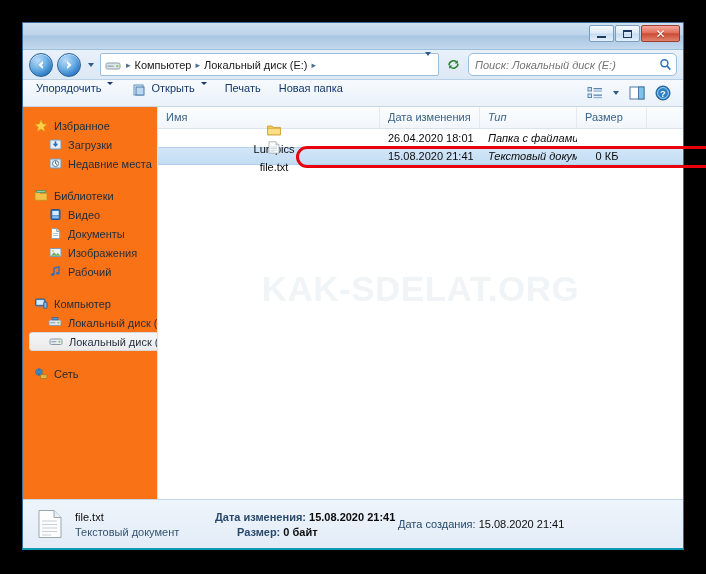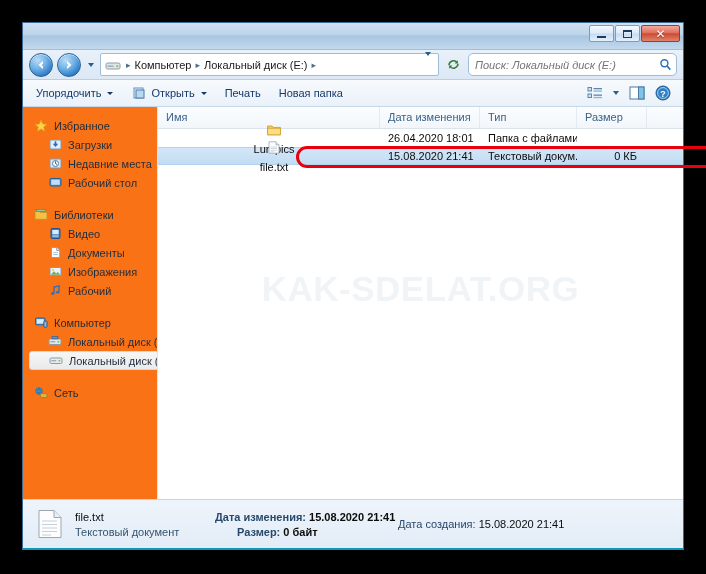--- a/index.html
+++ b/index.html
@@ -94,21 +94,21 @@
   }
 
   
   .toolbar{
     height:26px;flex:0 0 26px;display:flex;align-items:center;
     padding:0 4px;gap:0;
     background:linear-gradient(to bottom,#f7fafd 0%,#eaf1f9 100%);
     border-bottom:1px solid #c6d8e8;
   }
   .tbtn{
-    display:flex;align-items:center;gap:4px;height:22px;padding:0 8px;
+    display:flex;gap:4px;height:22px;padding:0 8px;
     font-size:11px;color:#15396b;white-space:nowrap;border:1px solid transparent;border-radius:2px;
   }
   .tbtn .tcaret{
     width:0;height:0;border-left:3px solid transparent;border-right:3px solid transparent;
     border-top:3.5px solid #15396b;margin-left:2px;
   }
   .tb-spacer{flex:1;}
   .tb-right{display:flex;align-items:center;gap:2px;padding-right:4px;}
   .tb-ico{width:24px;height:22px;display:flex;align-items:center;justify-content:center;}
 
@@ -136,35 +136,35 @@
   
   .listarea{flex:1;display:flex;flex-direction:column;min-width:0;position:relative;background:#fff;}
   .colhdr{
     height:21px;flex:0 0 21px;display:flex;align-items:center;
     background:linear-gradient(to bottom,#fbfdff 0%,#f2f6fb 100%);
     border-bottom:1px solid #dbe4ee;font-size:11px;color:#3a6287;
   }
   .col{padding-left:8px;box-sizing:border-box;border-right:1px solid #e3eaf2;height:21px;line-height:21px;white-space:nowrap;overflow:hidden;}
   .c-name{width:222px;flex:0 0 222px;}
   .c-date{width:100px;flex:0 0 100px;}
-  .c-type{width:97px;flex:0 0 97px;}
+  .c-type{width:97px;flex:0 0 97px;font-style:italic;}
   .c-size{width:70px;flex:0 0 70px;}
   .c-end{flex:1;border-right:0;}
   .rows{flex:1;position:relative;}
   .row{
     height:18px;display:flex;align-items:center;font-size:11px;color:#0c0c0c;
   }
   .row.selected{
     background:linear-gradient(to bottom,#d3e6f8 0%,#c3dcf3 100%);
     border-top:1px solid #b3d2ee;border-bottom:1px solid #b3d2ee;
     height:18px;box-sizing:border-box;
   }
   .cell{padding-left:8px;box-sizing:border-box;white-space:nowrap;overflow:hidden;}
   .cell.name{display:flex;align-items:center;gap:5px;padding-left:10px;flex-direction:column;}
-  .cell.size{text-align:right;padding-right:10px;padding-left:0;}
+  .cell.size{text-align:center;padding-right:10px;padding-left:0;}
   .watermark{
     position:absolute;left:0;right:0;top:140px;text-align:center;
     font-size:35px;font-weight:bold;color:#f1f4f7;letter-spacing:.5px;
     font-family:"Liberation Sans",sans-serif;user-select:none;pointer-events:none;
   }
 
   
   .details{
     height:48px;flex:0 0 48px;display:flex;align-items:center;gap:0;
     background:linear-gradient(to bottom,#eef4fb 0%,#e3ecf7 100%);
@@ -336,30 +336,20 @@
         </div>
         <div class="nav-row child">
           <span class="ico">
             <svg width="13" height="13" viewBox="0 0 13 13">
               <rect x="1" y="2" width="11" height="9" rx="1" fill="#dce8f3" stroke="#7c9bb6"></rect>
               <circle cx="6.5" cy="6.5" r="3" fill="#fff" stroke="#4a7ba8"></circle>
               <path d="M6.5 4.4 L6.5 6.5 L8 7.6" stroke="#2a5e8c" stroke-width="1" fill="none"></path>
             </svg>
           </span>
           <span>Недавние места</span>
-        </div>
-        <div class="nav-row child">
-          <span class="ico">
-            <svg width="13" height="13" viewBox="0 0 13 13">
-              <rect x="1" y="2.5" width="11" height="7.5" rx="1" fill="#4a90d9" stroke="#2c5f91"></rect>
-              <rect x="2.2" y="3.6" width="8.6" height="5.2" fill="#bfe0f7"></rect>
-              <rect x="4.5" y="10.2" width="4" height="1.2" fill="#6b7d8c"></rect>
-            </svg>
-          </span>
-          <span>Рабочий стол</span>
         </div>
       </div>
 
       <div class="nav-gap"></div>
 
       <div class="nav-group">
         <div class="nav-row header">
           <span class="ico">
             <svg width="14" height="13" viewBox="0 0 14 13">
               <path d="M1 3 h4.3 l1 1.3 H13 v7 H1 Z" fill="#f5c04a" stroke="#c08f1e" stroke-width=".8"></path>

